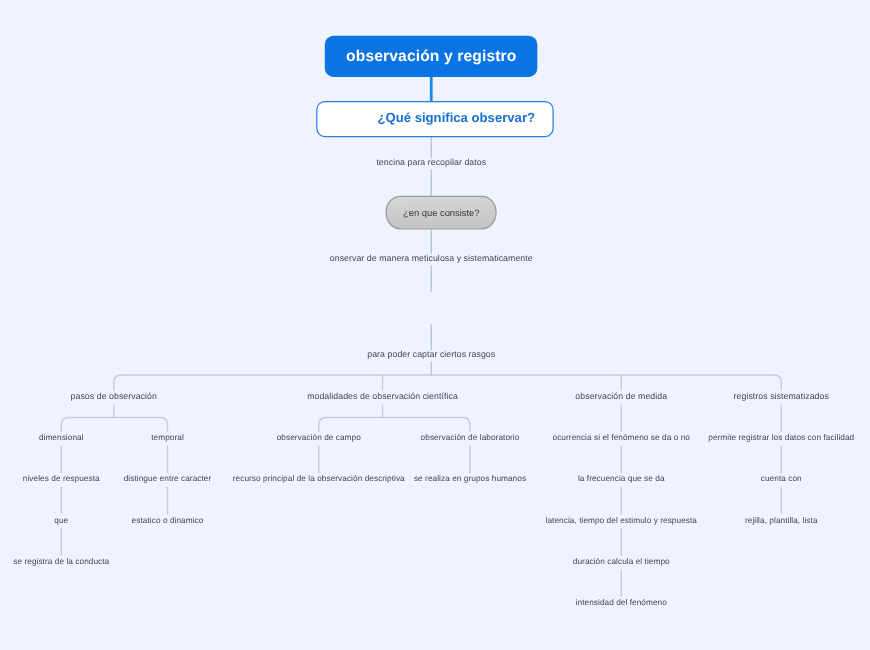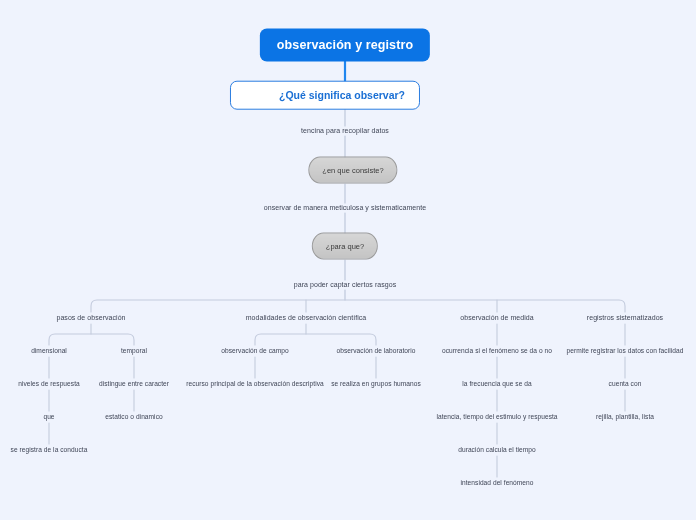--- a/index.html
+++ b/index.html
@@ -123,29 +123,28 @@
       <path d="M497 456 L497 477"></path>
 
       <path d="M625 324 L625 345"></path>
       <path d="M625 357 L625 378"></path>
       <path d="M625 390 L625 411"></path>
     </g>
   </svg>
 
   <div class="node root" style="left:345px; top:45px;">observación y registro</div>
 
-  <div class="node outline" style="left:325px; top:95px;padding-left:48px;">¿Qué significa observar?</div>
+  <div class="node outline" style="left:348px; top:95px;padding-left:48px;">¿Qué significa observar?</div>
 
   <div class="node label lvl1" style="left:345px; top:131px;">tencina para recopilar datos</div>
 
   <div class="node pill" style="left:353px; top:170px;">¿en que consiste?</div>
 
   <div class="node label lvl1" style="left:345px; top:208px;">onservar de manera meticulosa y sistematicamente</div>
 
-  <div class="node pill" style="left:345px; top:246px;">¿para que?</div>
 
   <div class="node label lvl1" style="left:345px; top:285px;">para poder captar ciertos rasgos</div>
 
   <div class="node label lvl1" style="left:91px; top:318px;">pasos de observación</div>
   <div class="node label" style="left:49px; top:351px;">dimensional</div>
   <div class="node label" style="left:49px; top:384px;">niveles de respuesta</div>
   <div class="node label" style="left:49px; top:417px;">que</div>
   <div class="node label" style="left:49px; top:450px;">se registra de la conducta</div>
   <div class="node label" style="left:134px; top:351px;">temporal</div>
   <div class="node label" style="left:134px; top:384px;">distingue entre caracter</div>

